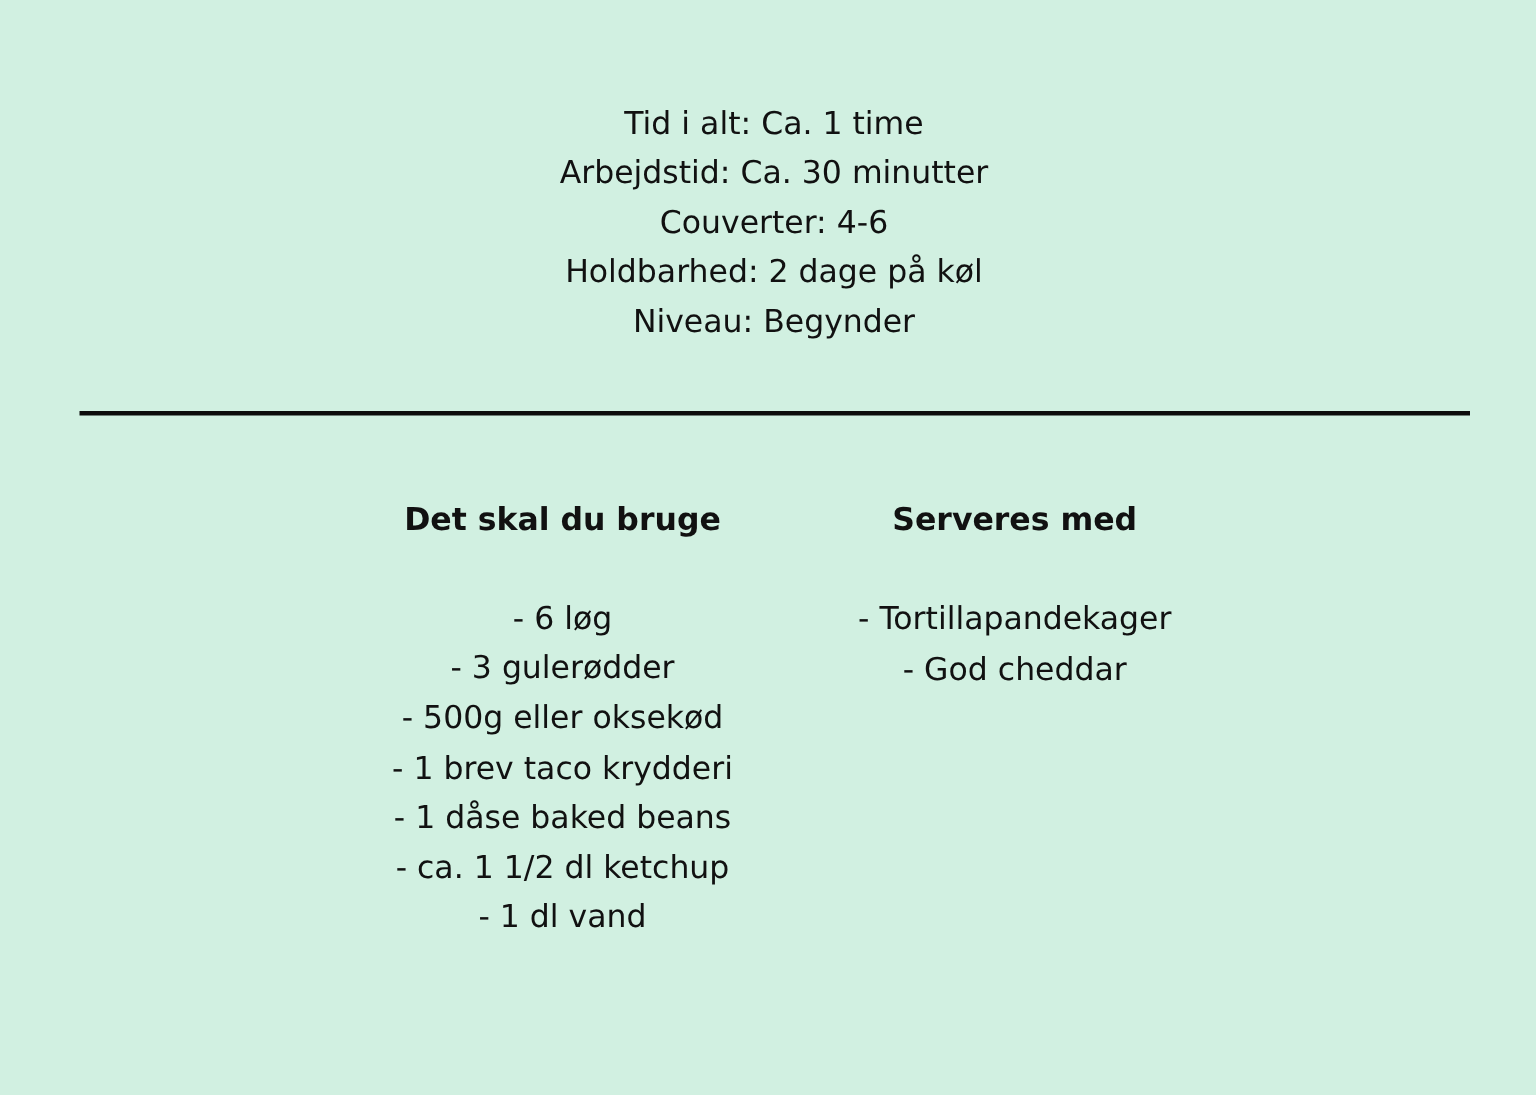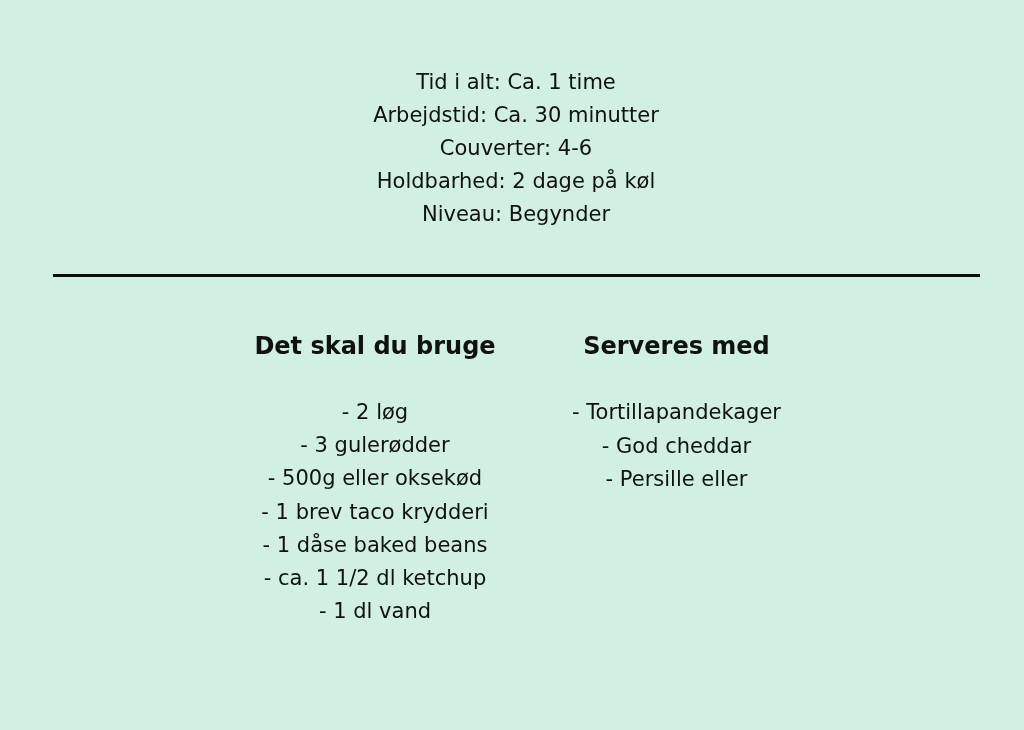--- a/index.html
+++ b/index.html
@@ -16,48 +16,47 @@
   }
   .info b { font-weight:normal; }
   .rule {
     position:absolute; left:53px; top:274px; width:927px; height:3px;
     background:#0c0c0c;
   }
   .col {
     position:absolute; text-align:center; font-size:21px; line-height:33.2px;
   }
   .col h2 {
-    margin:0 0 33px 0; font-size:24px; font-weight:bold; line-height:33px;
+    margin:0 0 33px 0; font-size:21px; font-weight:bold; line-height:33px;
   }
   .col-left { left:210px; width:330px; top:330px; }
   .col-right { left:544px; width:265px; top:330px; }
   .col-right .item { line-height:33.5px; }
 </style>
 </head>
 <body>
 
 <div class="info">
   <div><b>Tid i alt:</b><span> Ca. 1 time</span></div>
   <div><b>Arbejdstid:</b><span> Ca. 30 minutter</span></div>
   <div><b>Couverter:</b><span> 4-6</span></div>
   <div><b>Holdbarhed:</b><span> 2 dage på køl</span></div>
   <div><b>Niveau:</b><span> Begynder</span></div>
 </div>
 
 <div class="rule"></div>
 
 <div class="col col-left">
   <h2>Det skal du bruge</h2>
-  <div class="item">- 2 løg</div>
+  <div class="item">- 6 løg</div>
   <div class="item">- 3 gulerødder</div>
   <div class="item">- 500g eller oksekød</div>
   <div class="item">- 1 brev taco krydderi</div>
   <div class="item">- 1 dåse baked beans</div>
   <div class="item">- ca. 1 1/2 dl ketchup</div>
   <div class="item">- 1 dl vand</div>
 </div>
 
 <div class="col col-right">
   <h2>Serveres med</h2>
   <div class="item">- Tortillapandekager</div>
   <div class="item">- God cheddar</div>
-  <div class="item">- Persille eller</div>
 </div>
 
 </body></html>

